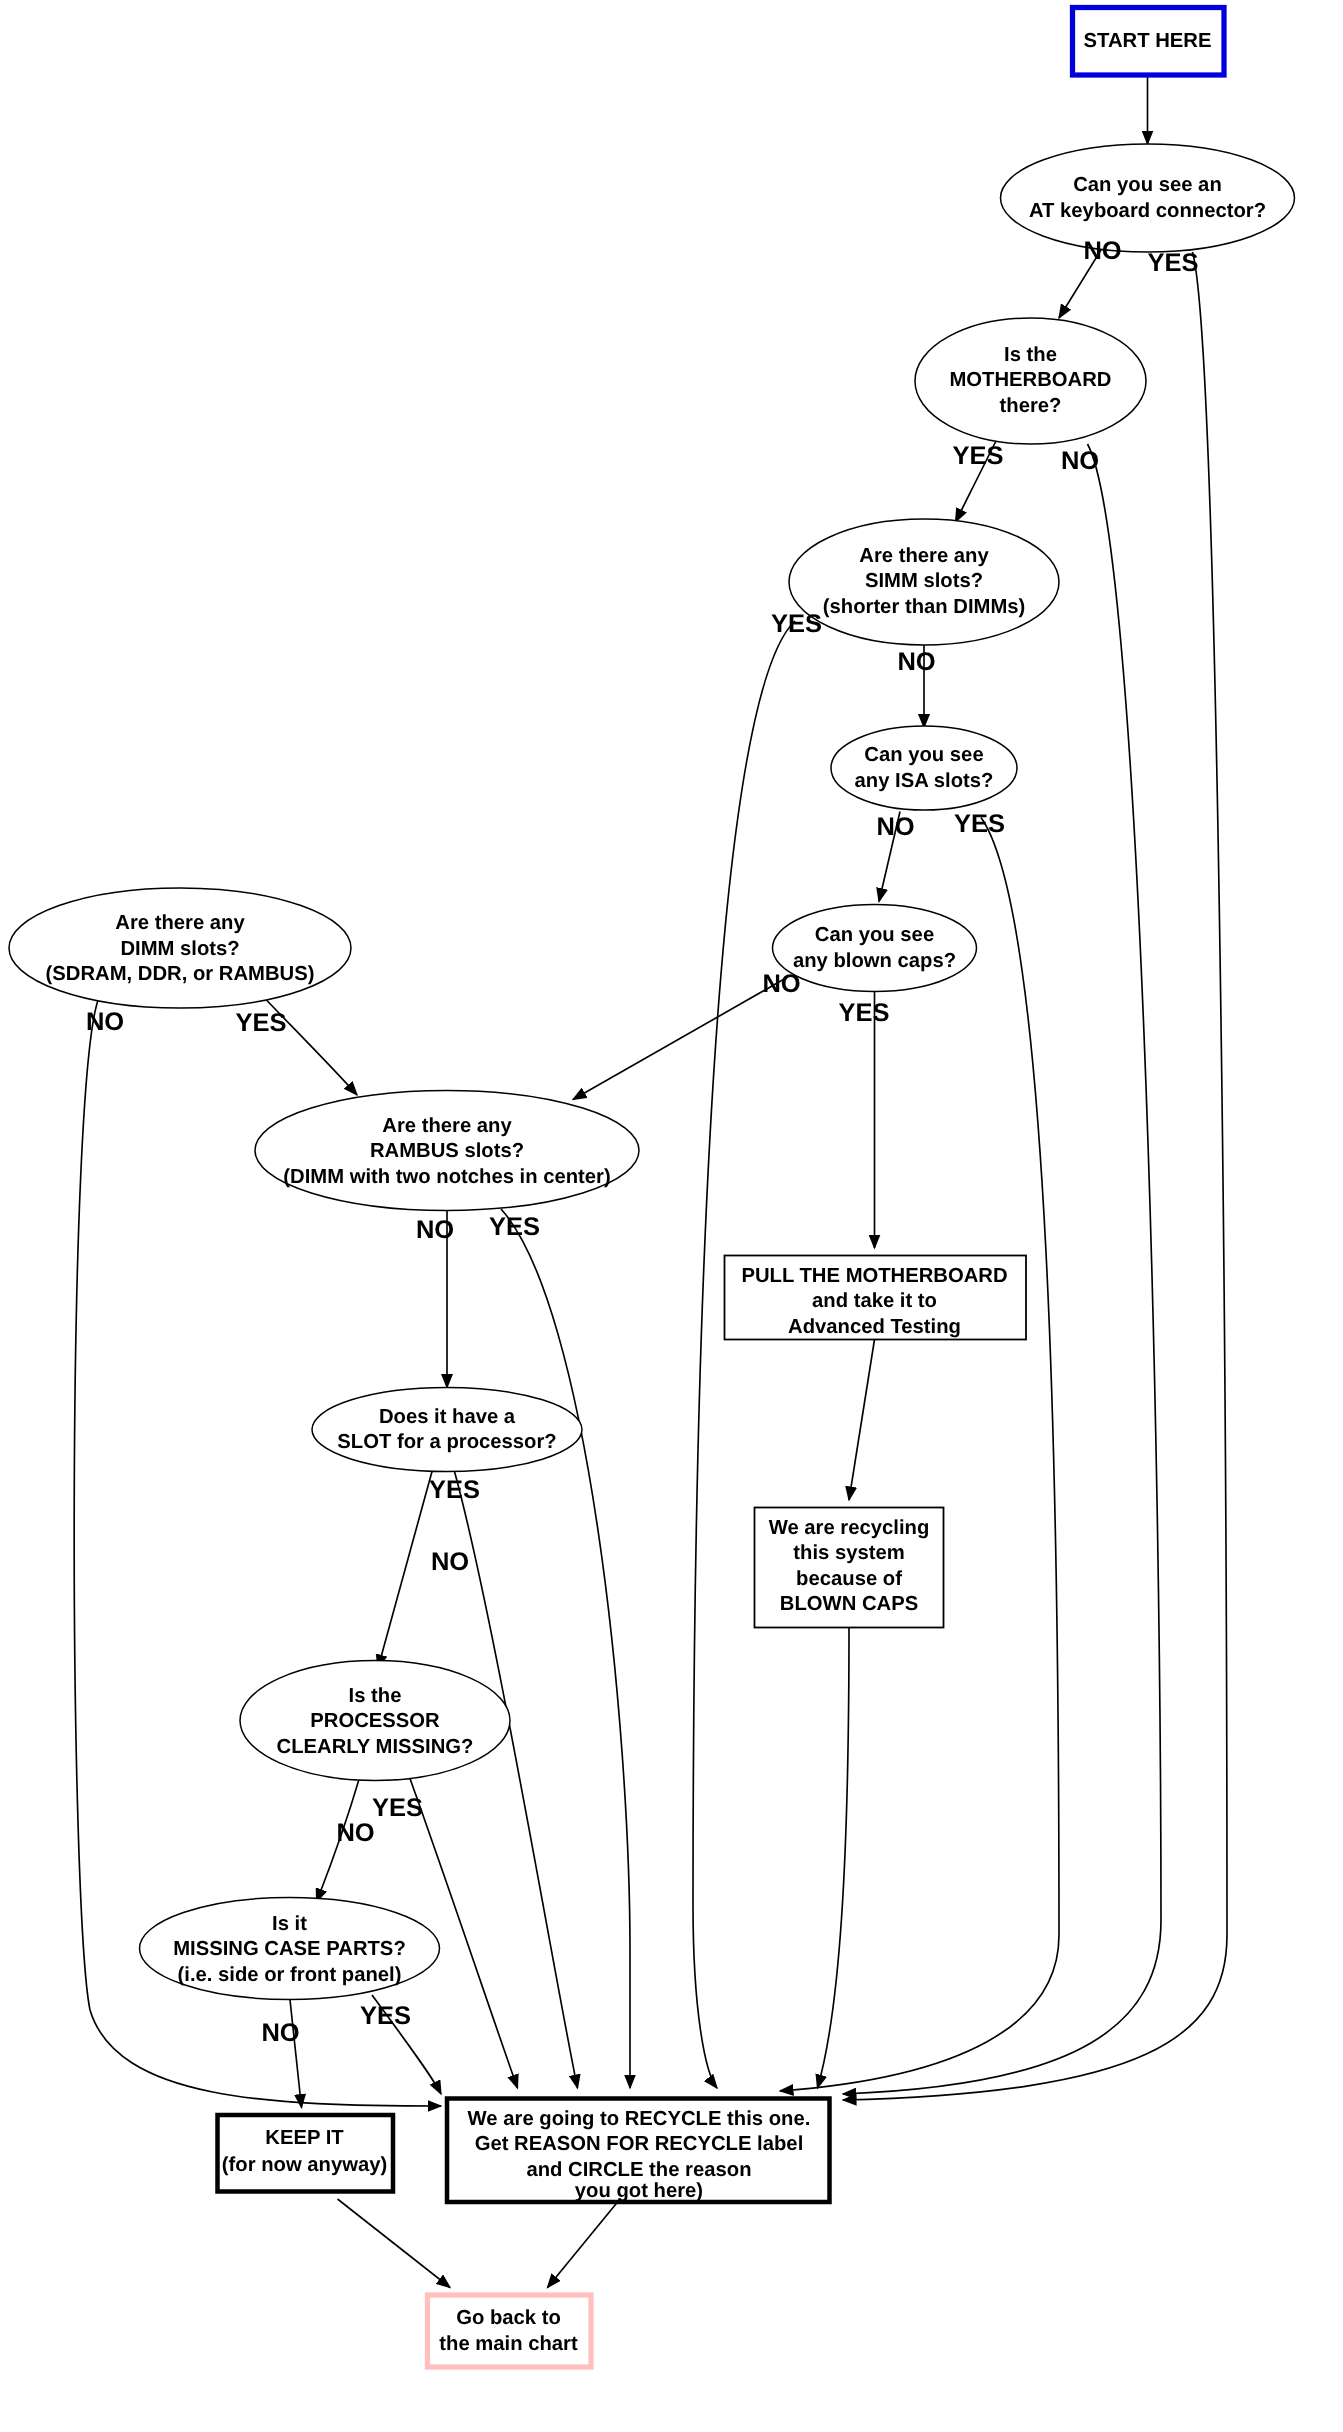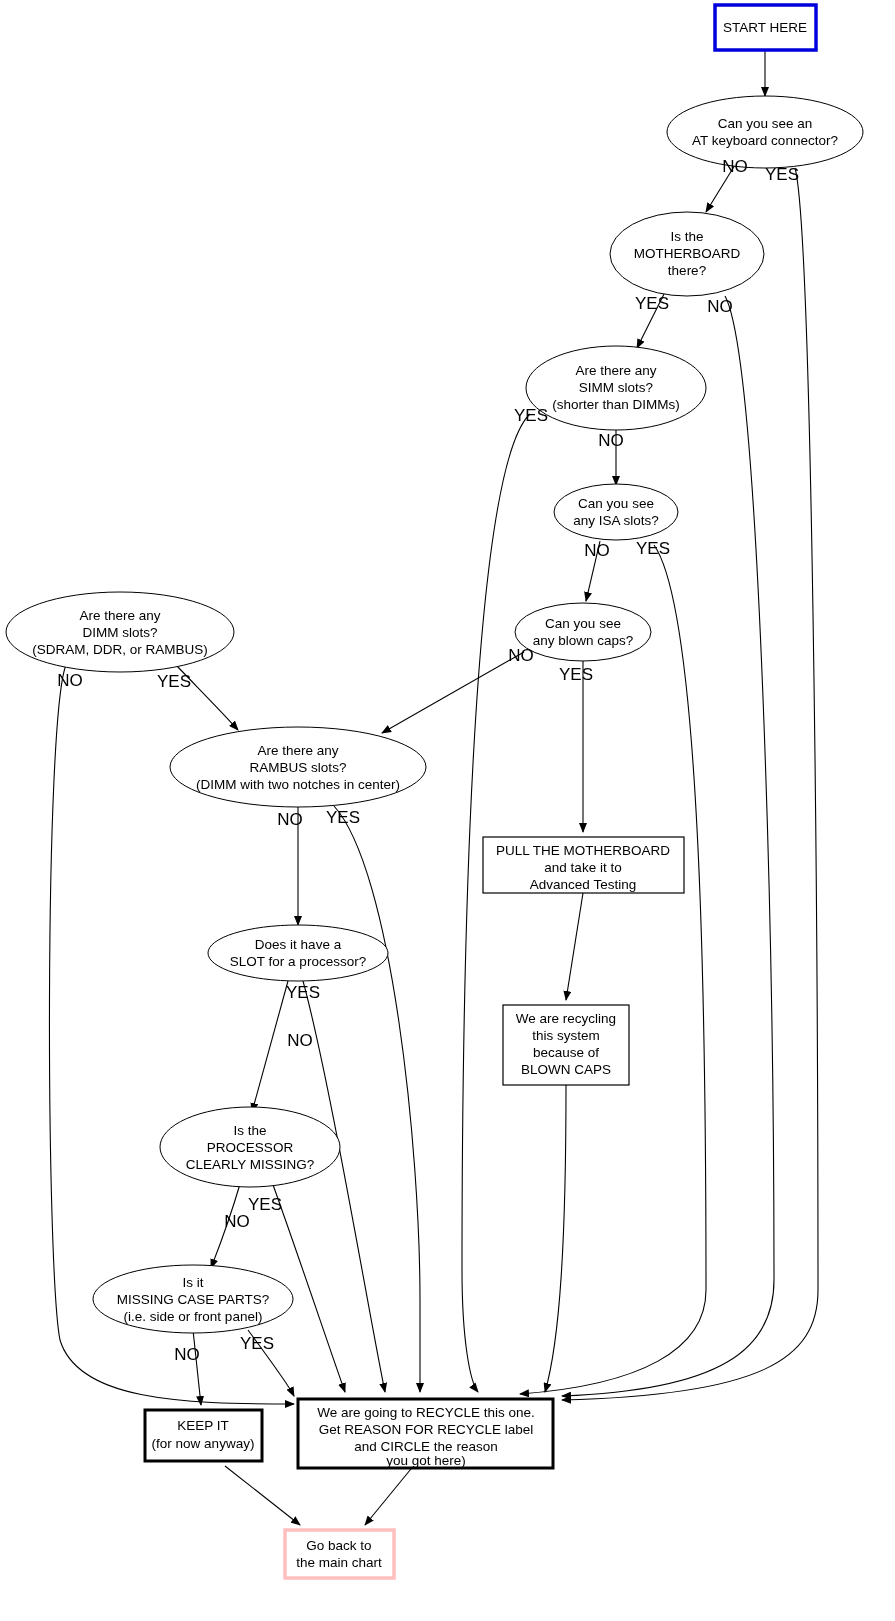--- a/index.html
+++ b/index.html
@@ -1,17 +1,17 @@
 <!DOCTYPE html>
 <html><head>
 <meta charset="utf-8">
 <style>
   html,body{margin:0;padding:0;background:#ffffff;}
   body{font-family:"Liberation Sans","DejaVu Sans",sans-serif;}
-  #chart-root{position:relative;width:895px;height:1621px;background:#fff;overflow:hidden;}
+  #chart-root{position:relative;width:895px;height:1621px;background:#fff;overflow:hidden;font-weight:bold;}
   svg{display:block;}
   .node-shape{fill:#ffffff;stroke:#000000;}
   .ellipse-shape{stroke-width:1;}
   .box-thin{stroke-width:1.2;}
   .box-thick{stroke-width:3;}
   .box-start{stroke:#0000dd;stroke-width:3.5;}
   .box-pink{stroke:#ffbfbf;stroke-width:3.5;}
   .node-text{font-family:"Liberation Sans","DejaVu Sans",sans-serif;font-size:13.5px;fill:#000;text-anchor:middle;dominant-baseline:middle;}
   .edge-label{font-family:"Liberation Sans","DejaVu Sans",sans-serif;font-size:17px;fill:#000;text-anchor:middle;dominant-baseline:middle;}
   .edge-line{fill:none;stroke:#000000;stroke-width:1.1;}

